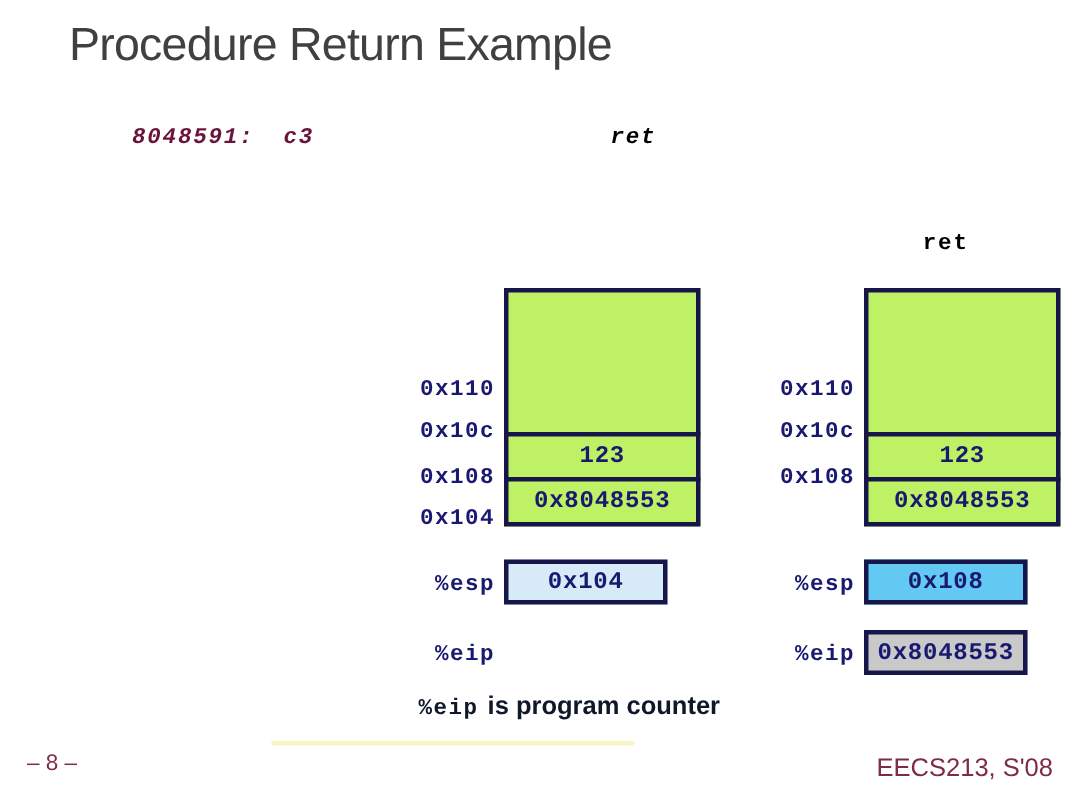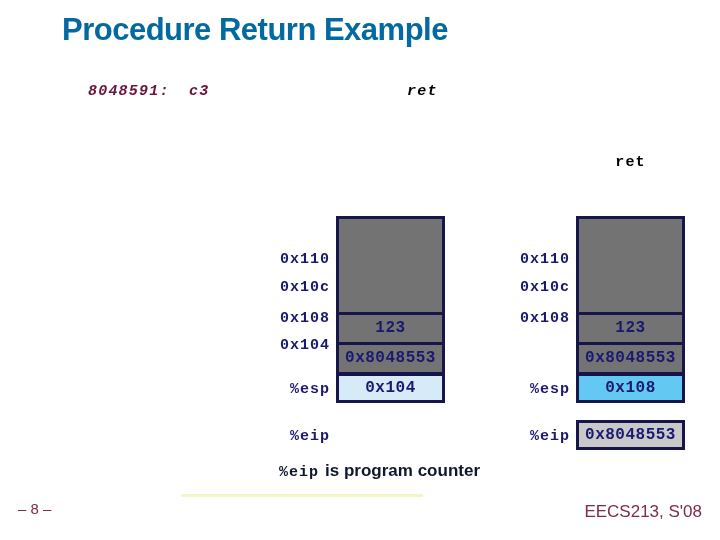--- a/index.html
+++ b/index.html
@@ -5,31 +5,31 @@
   html,body{margin:0;padding:0;background:#e8e8e8;}
   #slide{
     position:relative;width:720px;height:540px;background:#ffffff;
     overflow:hidden;font-family:"Liberation Sans",sans-serif;
   }
   .abs{position:absolute;}
   .mono{font-family:"Liberation Mono","DejaVu Sans Mono",monospace;font-weight:bold;}
   .navy{color:#000000;}
   .maroon{color:#6A143C;}
 
-  #title{left:62px;top:12px;font-size:31px;font-weight:bold;color:#0369a1;letter-spacing:-0.5px;}
+  #title{left:46px;top:12px;font-size:31px;font-weight:normal;color:#404040;letter-spacing:-0.5px;}
 
   .codeline{top:83px;font-size:15px;letter-spacing:1.2px;font-style:italic;}
   #code-address{left:88px;}
   #code-bytes{left:189px;}
   #code-mnemonic{left:407px;}
 
   #ret-label-right{left:576px;top:154px;width:109px;text-align:center;font-size:15px;letter-spacing:1.2px;}
 
   
-  .cell{box-sizing:border-box;border:3px solid #16164a;background:#737373;width:109px;margin-top:24px;}
+  .cell{box-sizing:border-box;border:3px solid #16164a;background:#bef264;width:131px;}
   .cell-top{height:99px;}
   .cell-mid{height:33px;}
   .cell-bot{height:33px;}
   .cell-value{display:block;text-align:center;font-size:16px;line-height:27px;color:#191970;letter-spacing:0.5px;}
 
   .addr-label{width:72px;text-align:right;font-size:15px;letter-spacing:1px;color:#191970;margin-top:15px;}
 
   .regbox{box-sizing:border-box;border:3px solid #16164a;width:109px;height:30px;
           text-align:center;font-size:16px;line-height:24px;color:#191970;letter-spacing:0.5px;}
   .fill-esp-before{background:#D6EBF7;}

